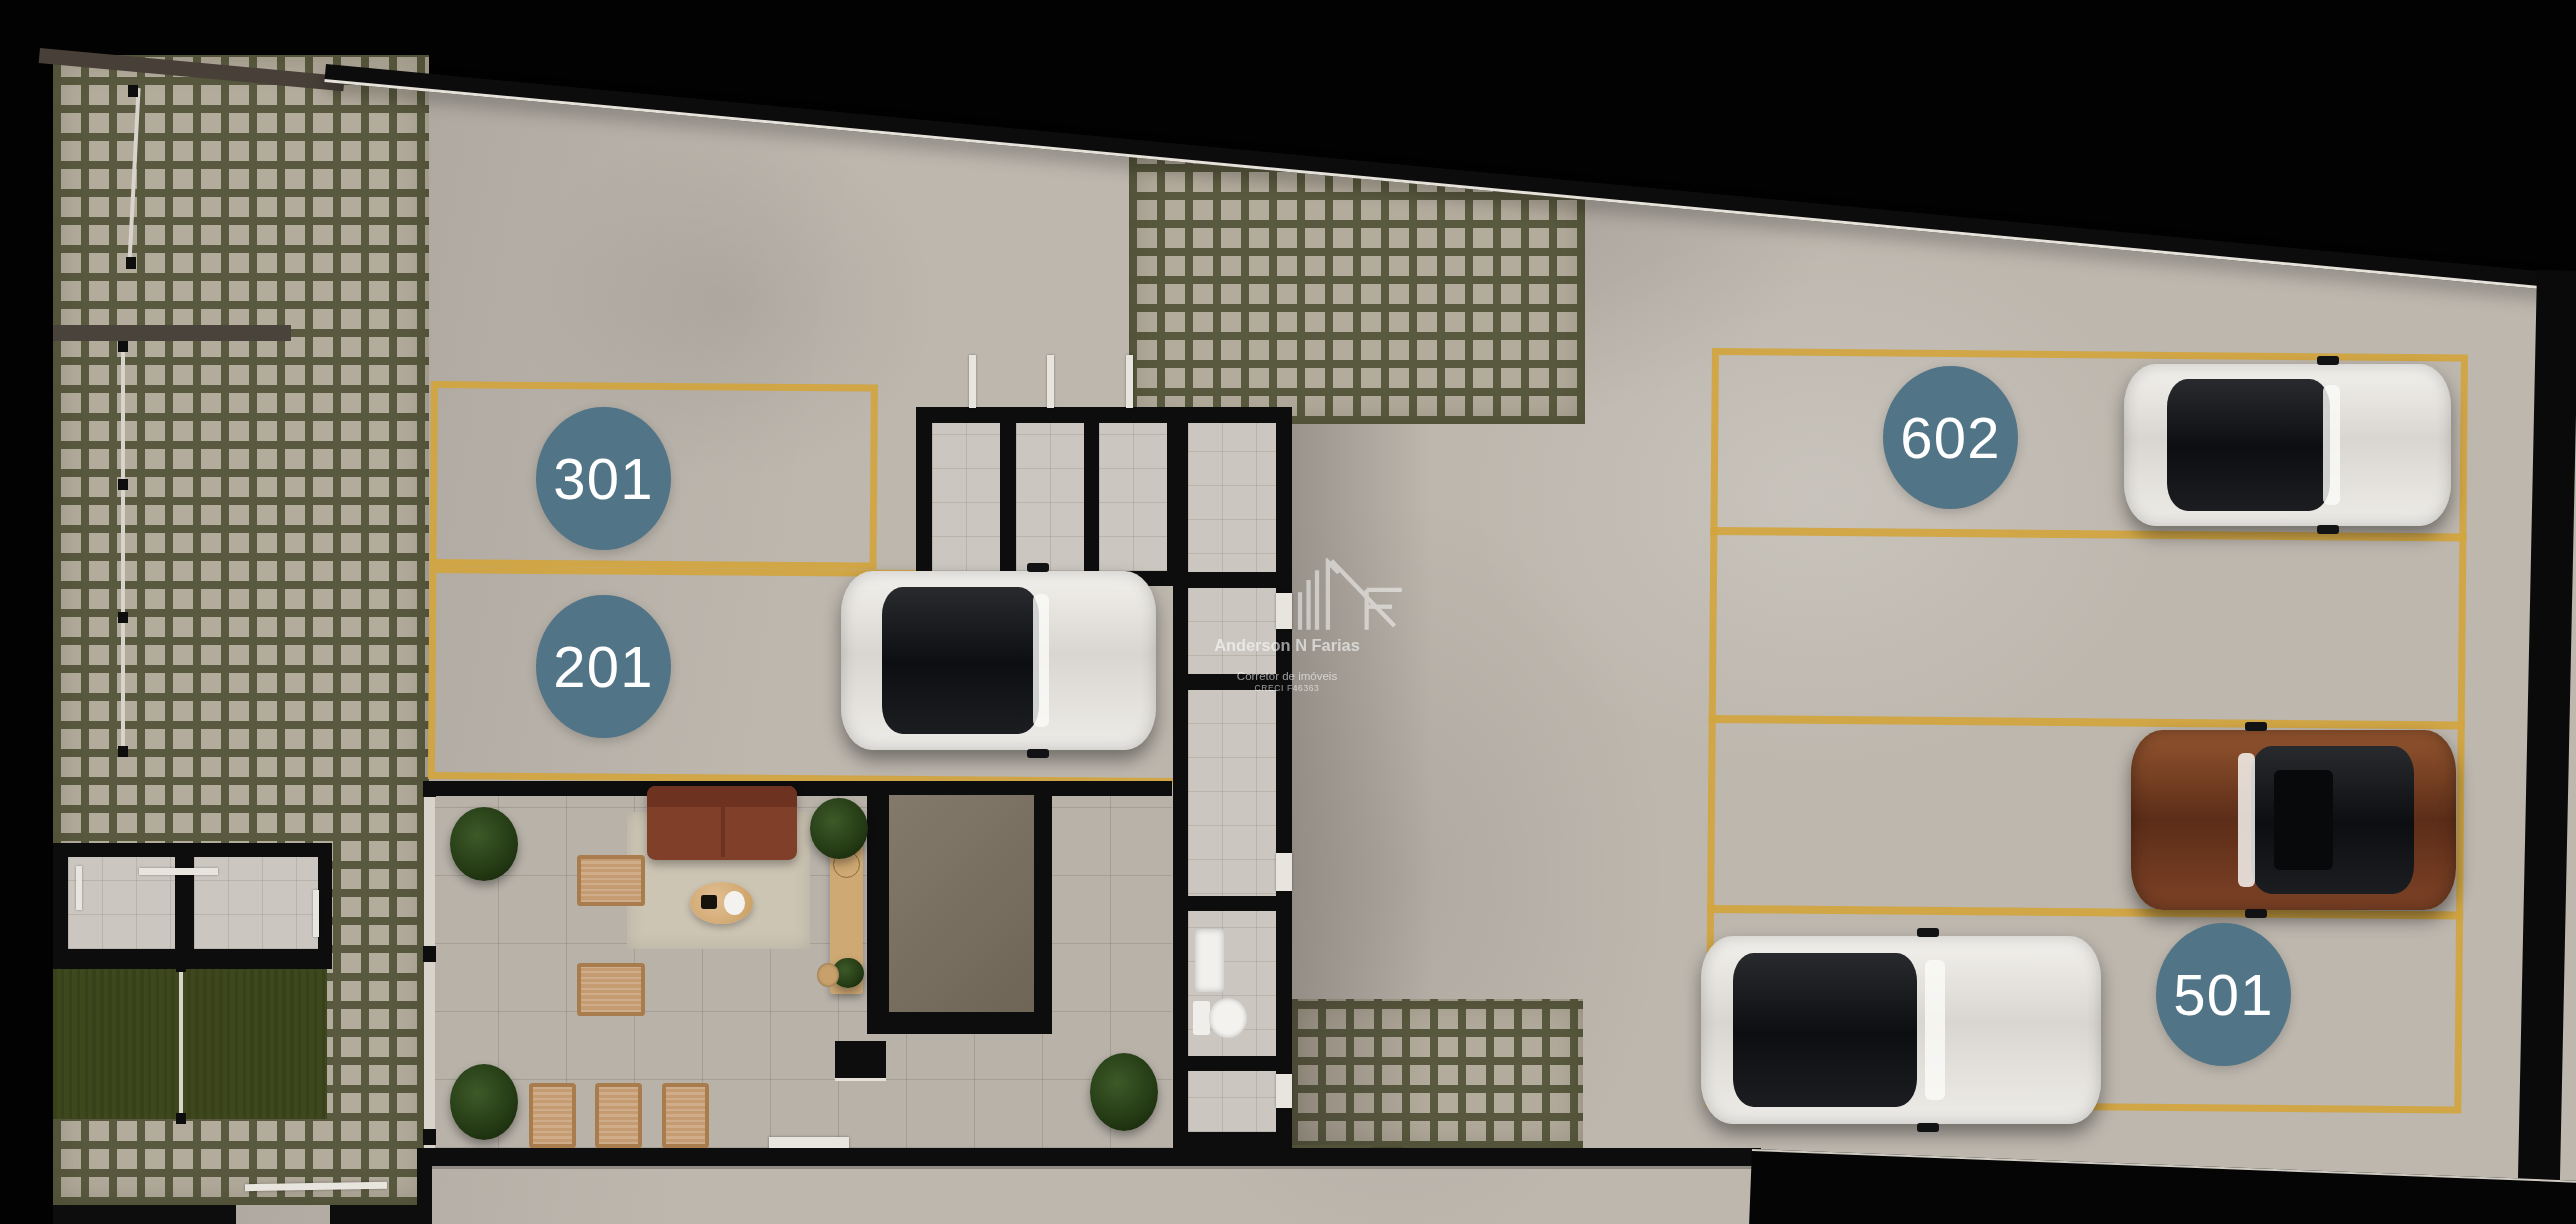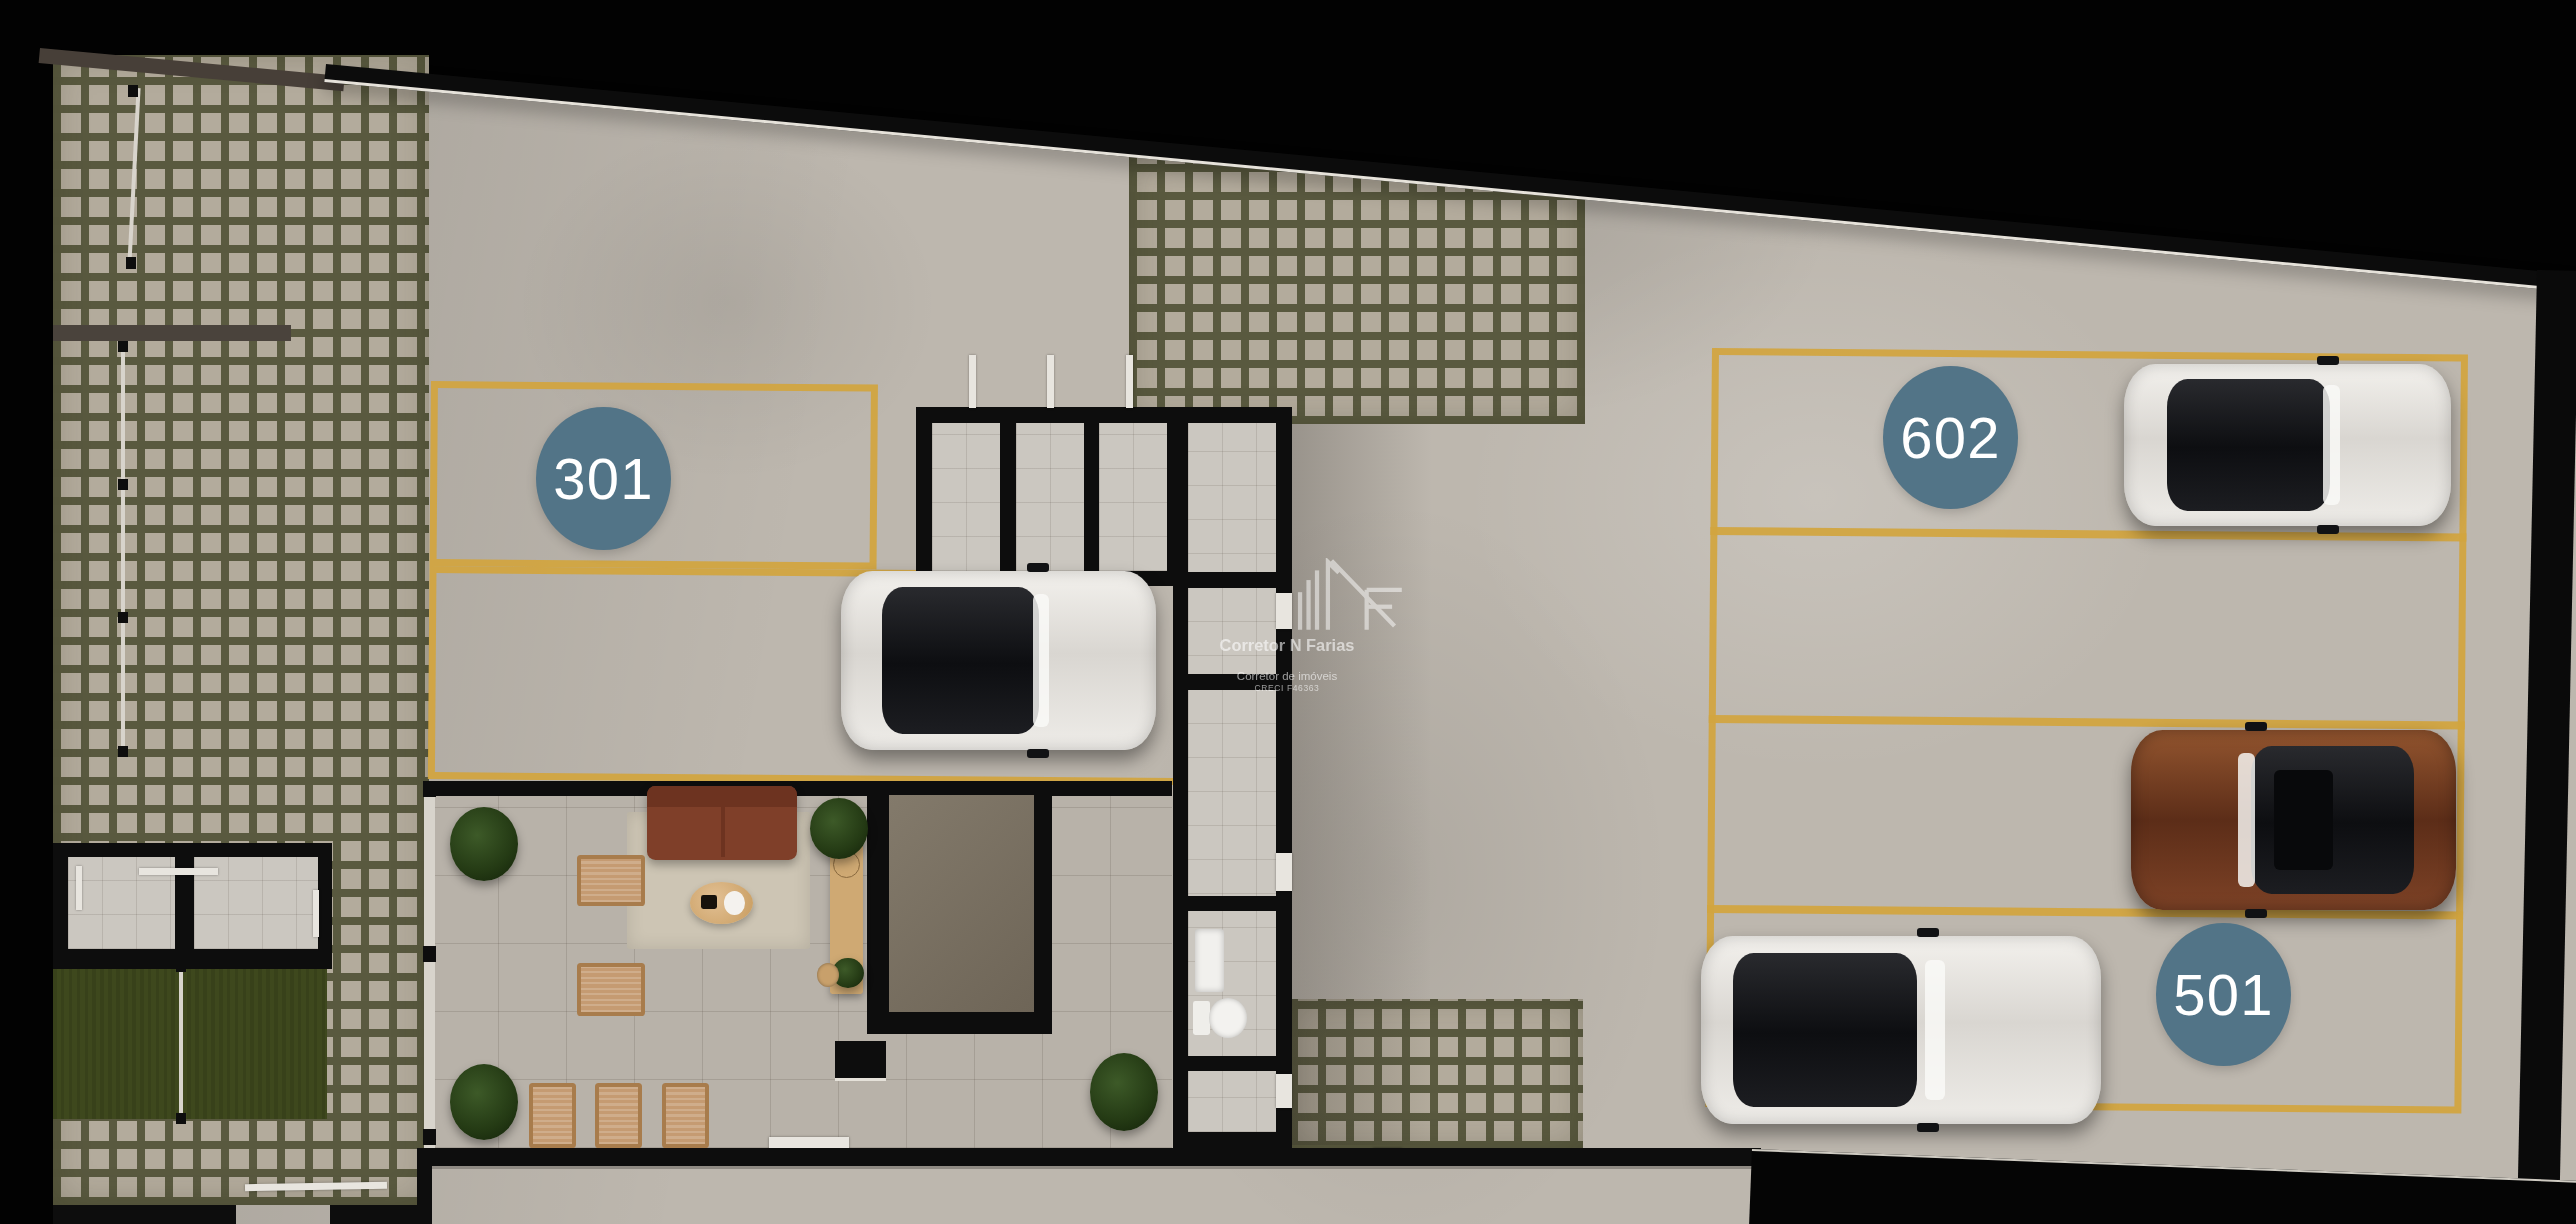--- a/index.html
+++ b/index.html
@@ -222,39 +222,42 @@
        transform:rotate(5.34deg);transform-origin:left top;box-shadow:0 9.7px 17px rgba(0,0,0,.25);"></div>
   <div style="left:2537px;top:270px;width:42px;height:964px;background:#0a0a0a;transform:rotate(1.2deg);transform-origin:left top;"></div>
   <div class="wall" style="left:417px;top:1148px;width:1344px;height:20.6px;border-bottom:3px solid #8f8a83;"></div>
   <div class="wall" style="left:417px;top:1148px;width:14.5px;height:76px;"></div>
   <div style="left:1752px;top:1149px;width:830px;height:85px;background:#050505;border-top:2.4px solid #cfcbc2;
        transform:rotate(2.2deg);transform-origin:left top;"></div>
 
   <div class="badge" style="left:536px;top:407px;text-decoration:underline;">
       <span>301</span>
     </div>
+  <div class="badge" style="left:536px;top:595px;">
+      <span>201</span>
+    </div>
   <div class="badge" style="left:1883px;top:366px;">
       <span>602</span>
     </div>
   <div class="badge" style="left:2156px;top:923px;">
       <span>501</span>
     </div>
 
   <div class="wm" style="left:1166px;top:558px;width:242px;z-index:50;">
     <svg width="109" height="72" viewBox="0 0 180 118" style="position:relative;left:61px;top:0;opacity:.5;">
       <g stroke="#ffffff" stroke-width="7" fill="none">
         <path d="M10 118 V56"></path>
           <path d="M24 118 V36"></path>
           <path d="M38 118 V20"></path>
         <path d="M56 118 V6 L74 24"></path>
         <path d="M62 4 L166 112"></path>
         <path d="M120 118 V52"></path>
         <path d="M120 52 H178"></path>
           <path d="M120 80 H162"></path>
       </g>
     </svg>
-    <div style="position:relative;margin-top:3.6px;font-size:16.4px;font-weight:600;">Corretor N Farias</div>
+    <div style="position:relative;margin-top:3.6px;font-size:16.4px;font-weight:600;">Anderson N Farias</div>
     <div style="position:relative;margin-top:15px;font-size:11.5px;">Corretor de imóveis</div>
     <div style="position:relative;margin-top:1.2px;font-size:8.5px;letter-spacing:0.6px;">CRECI F46363</div>
   </div>
 
 </div>
 
 
 </body></html>

